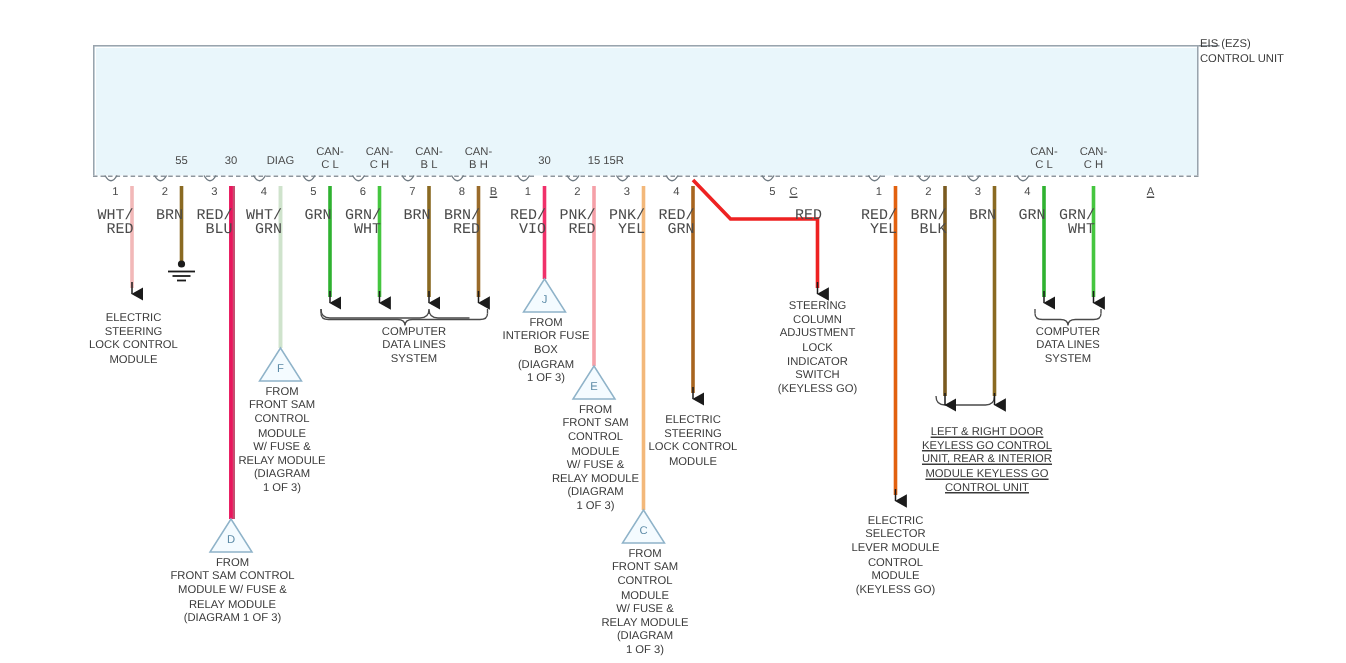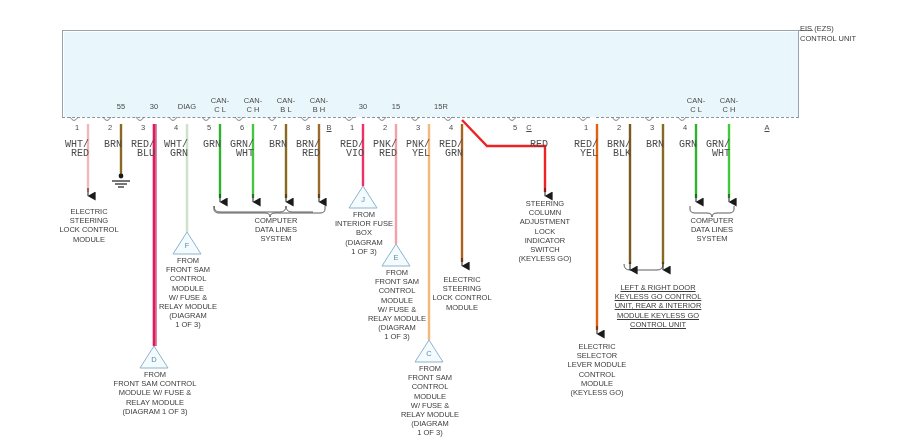--- a/index.html
+++ b/index.html
@@ -179,21 +179,21 @@
   <div class="abs term-label" style="left:203px; top:96px; white-space:pre;">CAN-
 C L</div>
   <div class="abs term-label" style="left:236px; top:96px; white-space:pre;">CAN-
 C H</div>
   <div class="abs term-label" style="left:269px; top:96px; white-space:pre;">CAN-
 B L</div>
   <div class="abs term-label" style="left:302px; top:96px; white-space:pre;">CAN-
 B H</div>
   <div class="abs term-label" style="left:346px; top:102px;">30</div>
   <div class="abs term-label" style="left:379px; top:102px;">15</div>
-  <div class="abs term-label" style="left:424px; top:102px;">15R</div>
+  <div class="abs term-label" style="left:392px; top:102px;">15R</div>
   <div class="abs term-label" style="left:679px; top:96px; white-space:pre;">CAN-
 C L</div>
   <div class="abs term-label" style="left:712px; top:96px; white-space:pre;">CAN-
 C H</div>
 
   <div class="abs pin-num" style="left:66px;">1</div>
   <div class="abs pin-num" style="left:99px;">2</div>
   <div class="abs pin-num" style="left:132px;">3</div>
   <div class="abs pin-num" style="left:165px;">4</div>
   <div class="abs pin-num" style="left:198px;">5</div>

